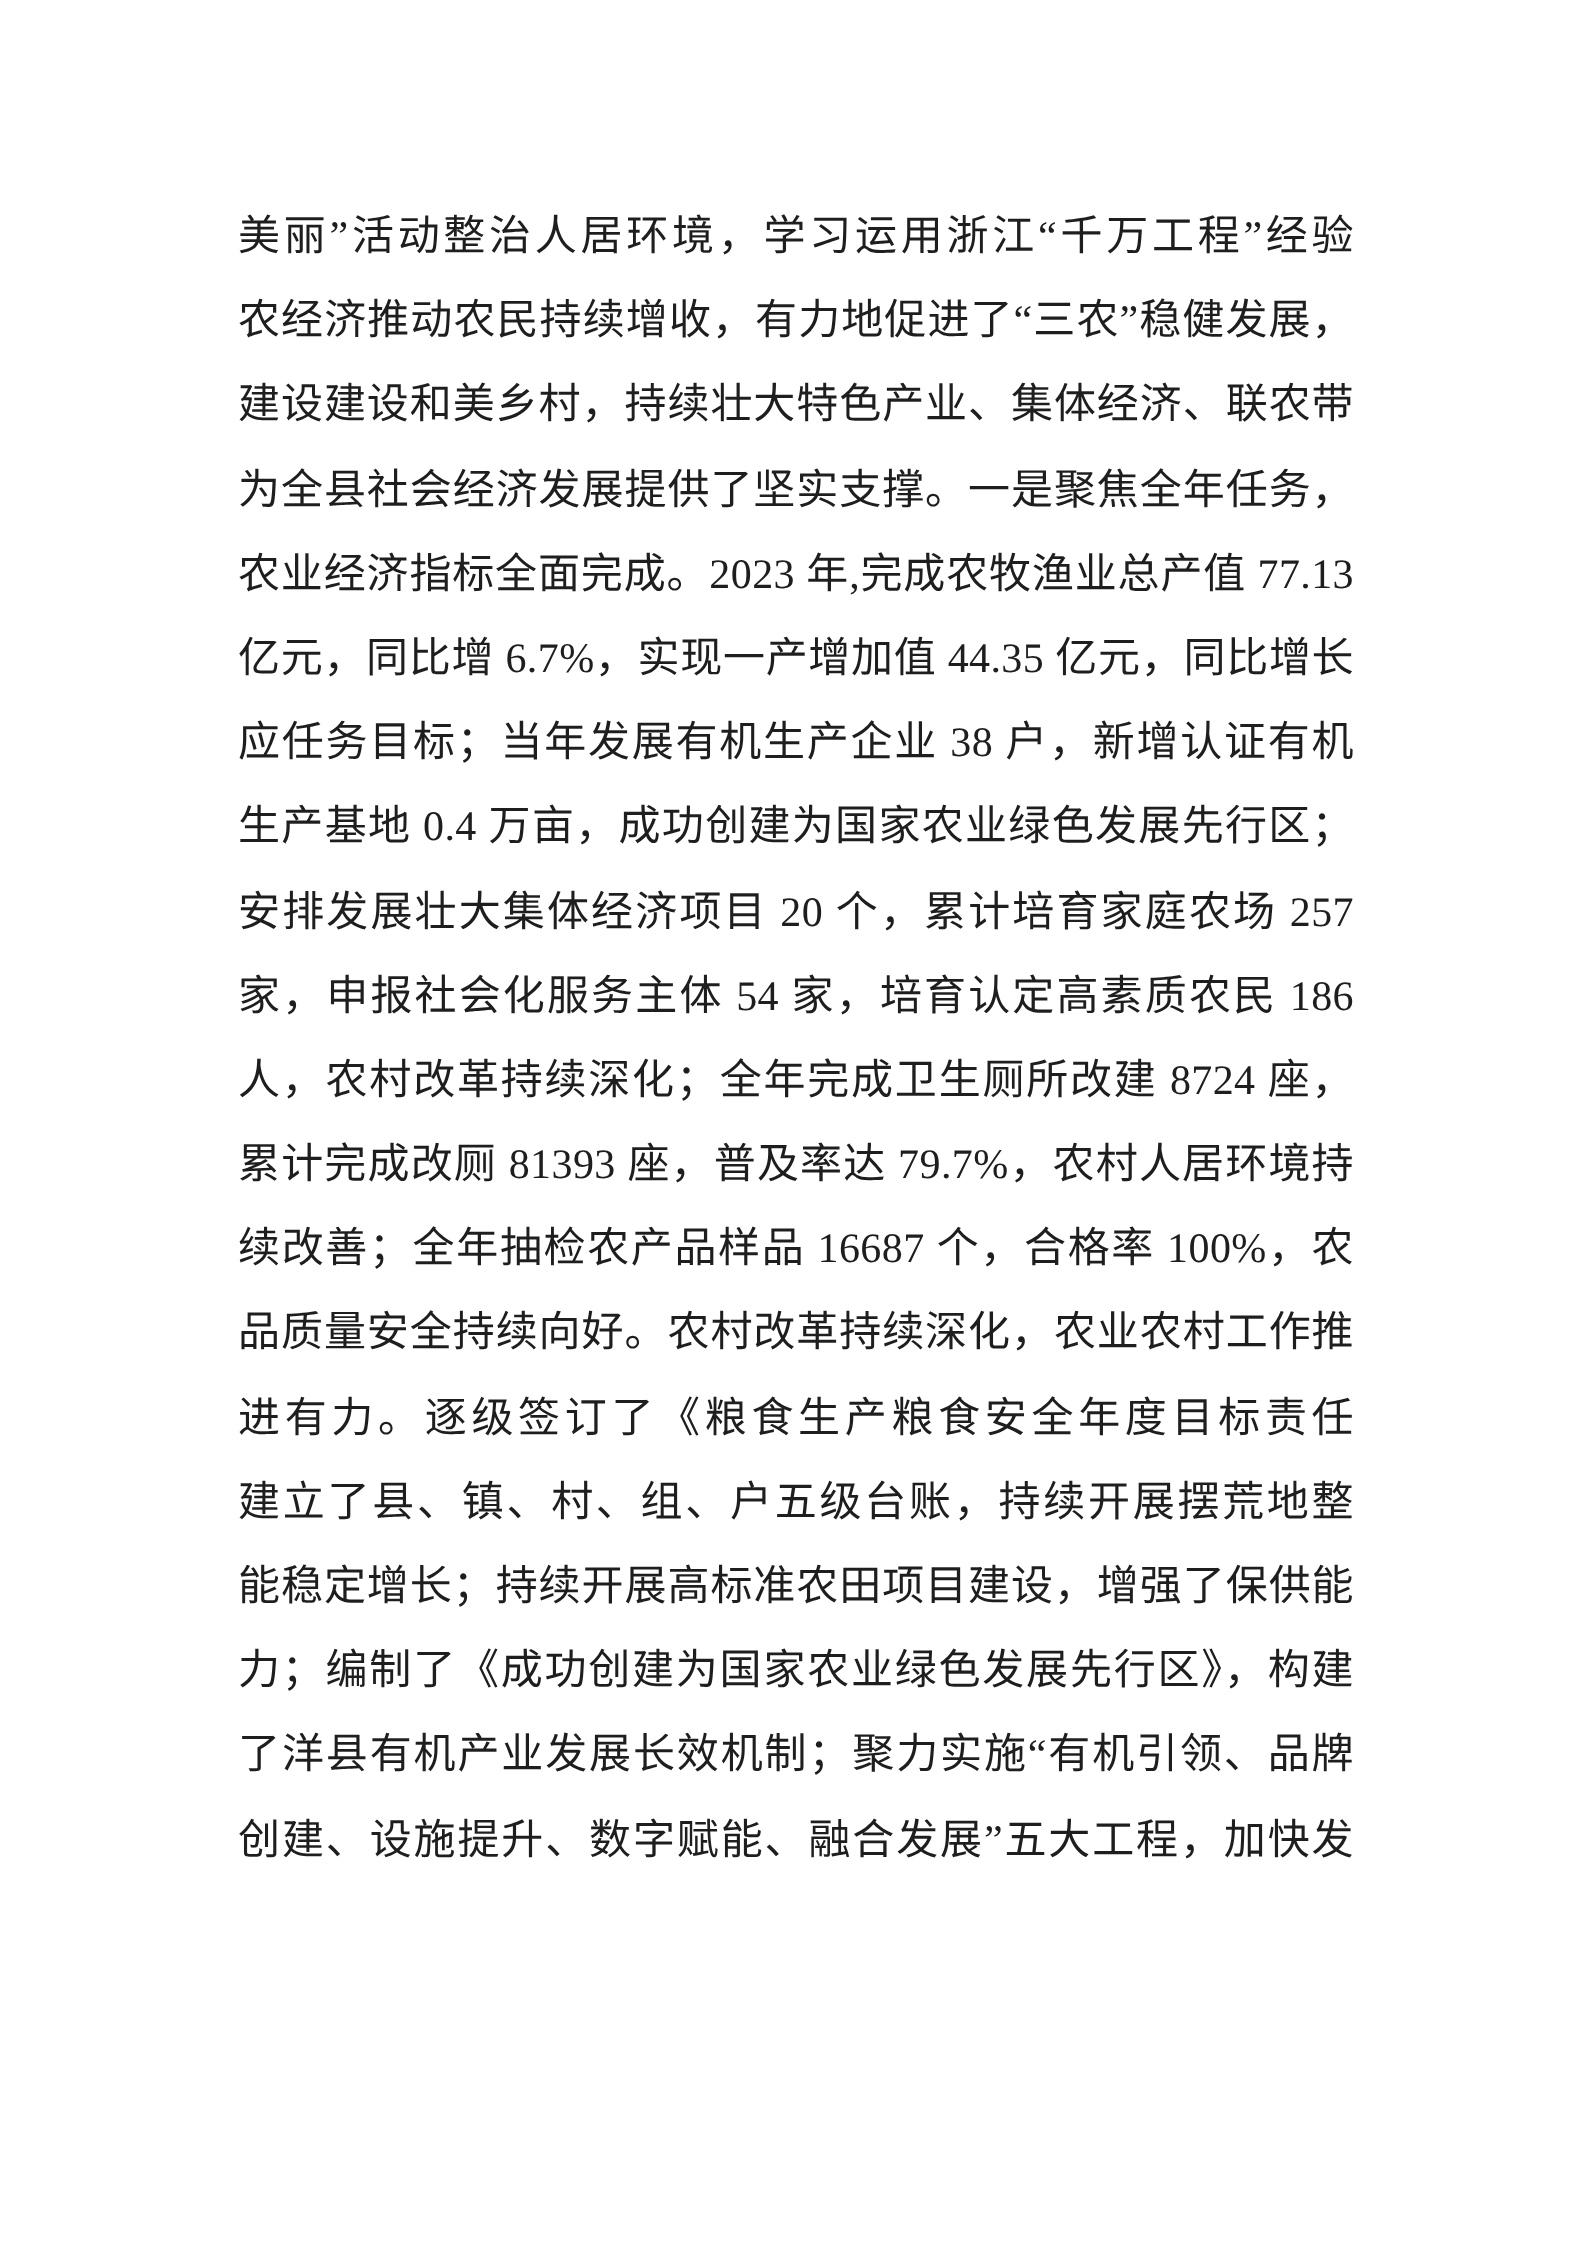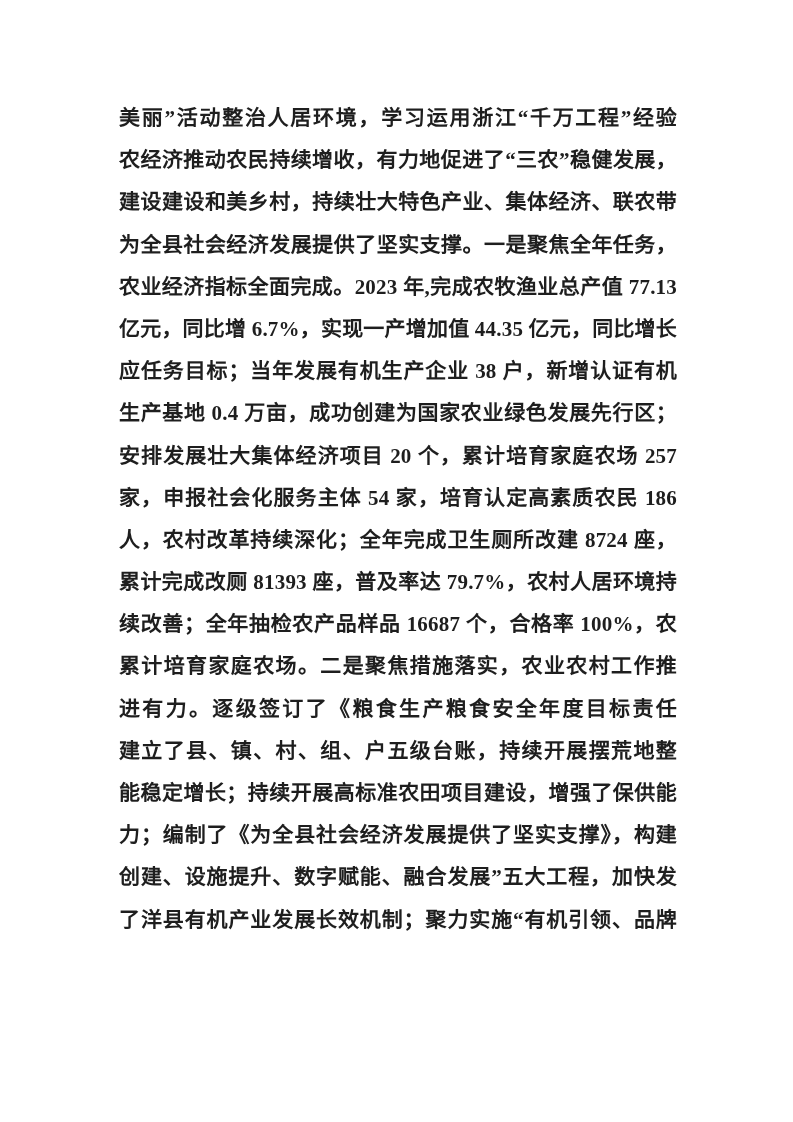--- a/index.html
+++ b/index.html
@@ -11,21 +11,20 @@
     padding: 0;
     background: #e8e8e8;
   }
   .page {
     position: relative;
     width: 793px;
     height: 1122px;
     background: var(--page-bg);
     margin: 0 auto;
     overflow: hidden;
-    font-weight: bold;
   }
   .text-body {
     position: absolute;
     left: 119px;
     top: 97px;
     width: 558px;
     font-family: "Liberation Serif", "DejaVu Serif", serif;
     font-size: 21px;
     line-height: 42.2px;
     color: var(--text-color);
@@ -50,21 +49,21 @@
     <div class="text-line">为全县社会经济发展提供了坚实支撑。一是聚焦全年任务，</div>
     <div class="text-line">农业经济指标全面完成。2023 年,完成农牧渔业总产值 77.13</div>
     <div class="text-line">亿元，同比增 6.7%，实现一产增加值 44.35 亿元，同比增长</div>
     <div class="text-line">应任务目标；当年发展有机生产企业 38 户，新增认证有机</div>
     <div class="text-line">生产基地 0.4 万亩，成功创建为国家农业绿色发展先行区；</div>
     <div class="text-line">安排发展壮大集体经济项目 20 个，累计培育家庭农场 257</div>
     <div class="text-line">家，申报社会化服务主体 54 家，培育认定高素质农民 186</div>
     <div class="text-line">人，农村改革持续深化；全年完成卫生厕所改建 8724 座，</div>
     <div class="text-line">累计完成改厕 81393 座，普及率达 79.7%，农村人居环境持</div>
     <div class="text-line">续改善；全年抽检农产品样品 16687 个，合格率 100%，农产</div>
-    <div class="text-line">累计培育家庭农场。二是聚焦措施落实，农业农村工作推</div>
+    <div class="text-line">品质量安全持续向好。农村改革持续深化，农业农村工作推</div>
     <div class="text-line">进有力。逐级签订了《粮食生产粮食安全年度目标责任书》，</div>
     <div class="text-line">建立了县、镇、村、组、户五级台账，持续开展摆荒地整治，</div>
     <div class="text-line">能稳定增长；持续开展高标准农田项目建设，增强了保供能</div>
-    <div class="text-line">力；编制了《为全县社会经济发展提供了坚实支撑》，构建</div>
+    <div class="text-line">力；编制了《成功创建为国家农业绿色发展先行区》，构建</div>
+    <div class="text-line">了洋县有机产业发展长效机制；聚力实施“有机引领、品牌</div>
     <div class="text-line">创建、设施提升、数字赋能、融合发展”五大工程，加快发</div>
-    <div class="text-line">了洋县有机产业发展长效机制；聚力实施“有机引领、品牌</div>
   </div>
 </div>
 
 </body></html>

